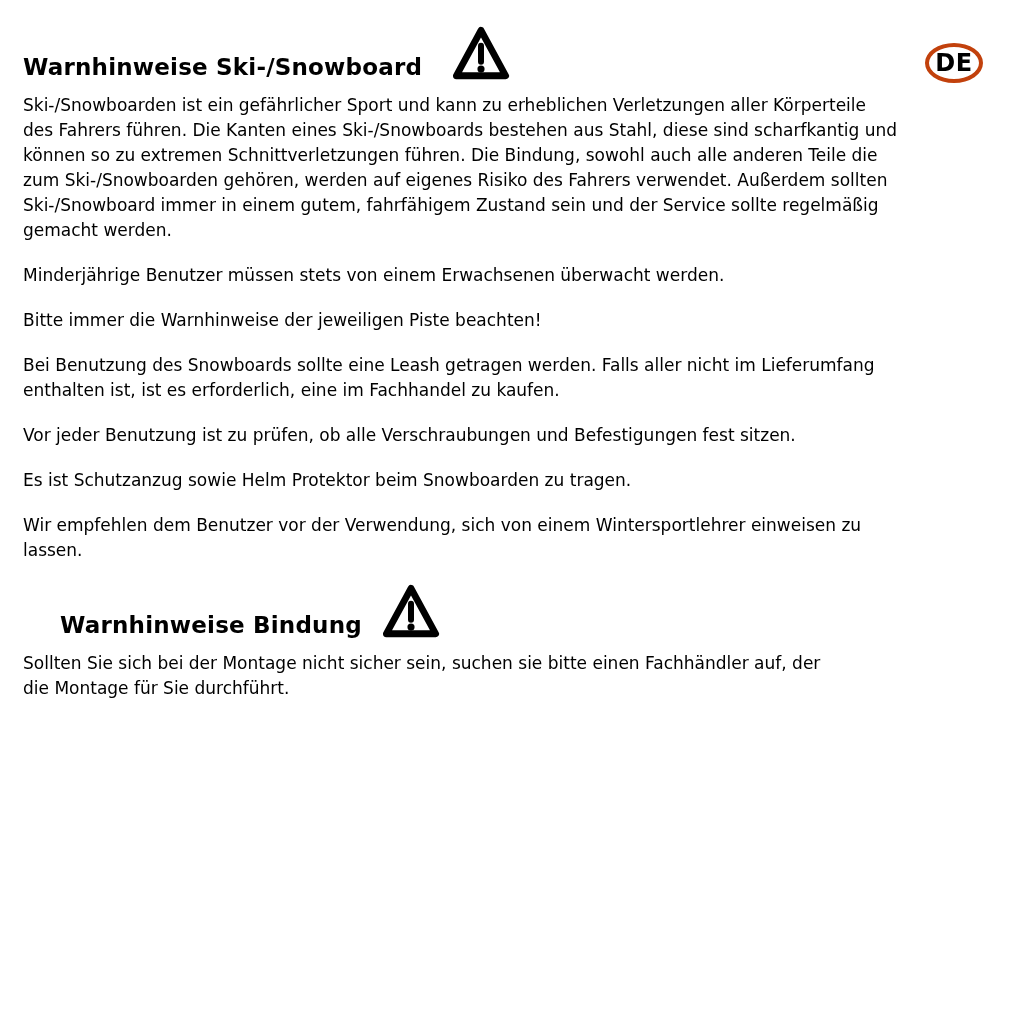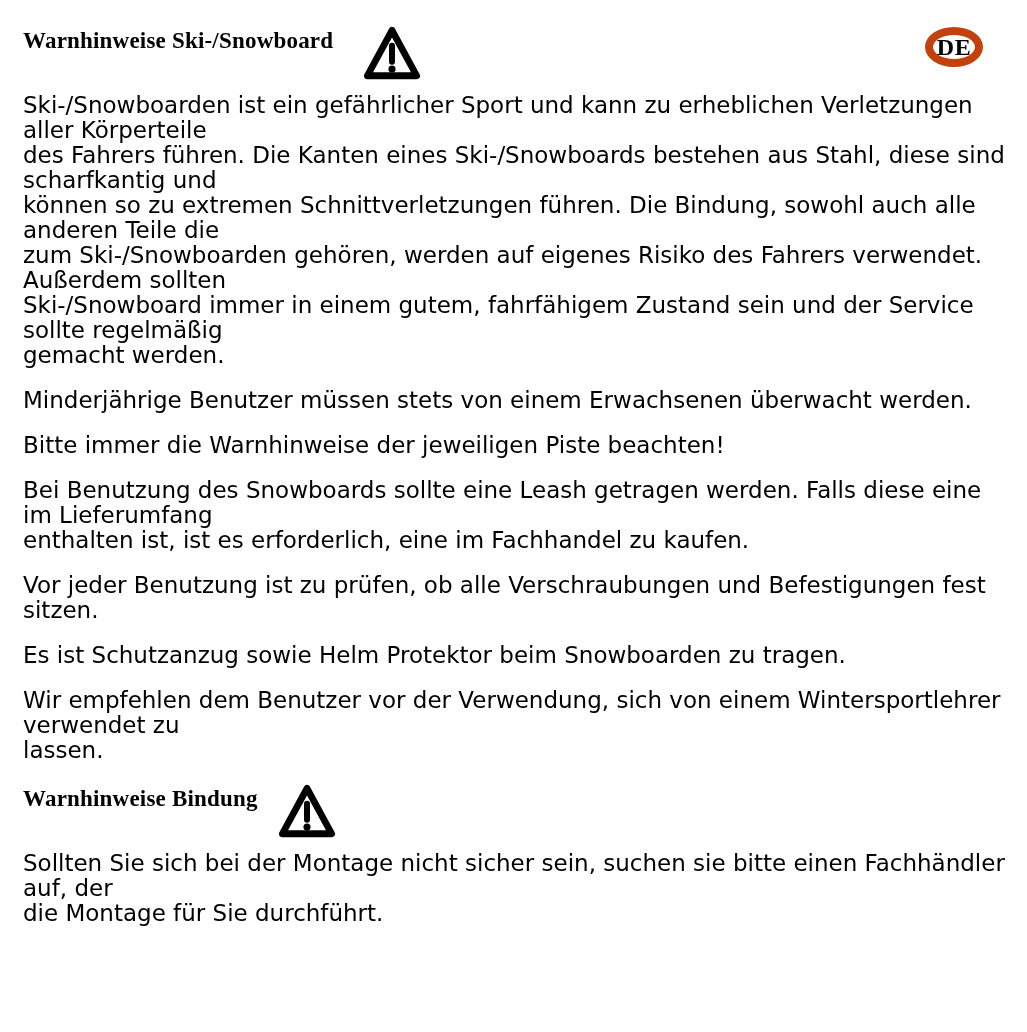--- a/index.html
+++ b/index.html
@@ -16,24 +16,23 @@
   }
   .page {
     box-sizing: border-box;
     width: 1027px;
     height: 1032px;
     padding: 25px 20px 0 23px;
     background: #ffffff;
   }
   .heading-row {
     display: flex;
-    align-items: flex-start;
+    align-items: flex-end;
     height: 58px;
     margin: 0 0 10px 0;
-    font-family: Liberation Serif, serif;
   }
   .heading-row .title {
     font-size: 23px;
     font-weight: bold;
     letter-spacing: 0.2px;
     margin: 0;
     line-height: 32px;
     white-space: nowrap;
   }
   .warn-icon {
@@ -42,39 +41,39 @@
     flex: 0 0 auto;
   }
   .warn-icon.first { margin-left: 30px; }
   .warn-icon.second { margin-left: 20px; }
   .spacer { flex: 1 1 auto; }
   .de-badge {
     box-sizing: border-box;
     flex: 0 0 auto;
     width: 58px;
     height: 40px;
-    border: 8px solid #c2410c;
+    border: 4px solid #c2410c;
     border-radius: 50% / 50%;
     display: flex;
     align-items: center;
     justify-content: center;
     font-weight: bold;
     font-size: 24px;
     letter-spacing: 0.5px;
     margin-right: 24px;
     margin-top: 2px;
   }
   p.body-text {
-    font-size: 23px;
+    font-size: 17px;
     line-height: 25px;
     margin: 0 0 20px 0;
     white-space: pre-line;
     letter-spacing: 0;
   }
-  .section-2 .heading-row { margin-top: 0; }
+  .section-2 .heading-row { margin-top: 0; margin-left: 37px; }
 </style>
 </head>
 <body>
 
 <div class="page">
 
   <div class="section-1">
     <div class="heading-row">
       <h1 class="title">Warnhinweise Ski-/Snowboard</h1>
       <svg class="warn-icon first" viewBox="0 0 60 60" aria-hidden="true">
@@ -89,25 +88,25 @@
     </div>
 
     <p class="body-text">Ski-/Snowboarden ist ein gefährlicher Sport und kann zu erheblichen Verletzungen aller Körperteile
 des Fahrers führen. Die Kanten eines Ski-/Snowboards bestehen aus Stahl, diese sind scharfkantig und
 können so zu extremen Schnittverletzungen führen. Die Bindung, sowohl auch alle anderen Teile die
 zum Ski-/Snowboarden gehören, werden auf eigenes Risiko des Fahrers verwendet. Außerdem sollten
 Ski-/Snowboard immer in einem gutem, fahrfähigem Zustand sein und der Service sollte regelmäßig
 gemacht werden.</p>
     <p class="body-text">Minderjährige Benutzer müssen stets von einem Erwachsenen überwacht werden.</p>
     <p class="body-text">Bitte immer die Warnhinweise der jeweiligen Piste beachten!</p>
-    <p class="body-text">Bei Benutzung des Snowboards sollte eine Leash getragen werden. Falls diese eine im Lieferumfang
+    <p class="body-text">Bei Benutzung des Snowboards sollte eine Leash getragen werden. Falls aller nicht im Lieferumfang
 enthalten ist, ist es erforderlich, eine im Fachhandel zu kaufen.</p>
     <p class="body-text">Vor jeder Benutzung ist zu prüfen, ob alle Verschraubungen und Befestigungen fest sitzen.</p>
     <p class="body-text">Es ist Schutzanzug sowie Helm Protektor beim Snowboarden zu tragen.</p>
-    <p class="body-text">Wir empfehlen dem Benutzer vor der Verwendung, sich von einem Wintersportlehrer verwendet zu
+    <p class="body-text">Wir empfehlen dem Benutzer vor der Verwendung, sich von einem Wintersportlehrer einweisen zu
 lassen.</p>
   </div>
 
   <div class="section-2">
     <div class="heading-row">
       <h1 class="title">Warnhinweise Bindung</h1>
       <svg class="warn-icon second" viewBox="0 0 60 60" aria-hidden="true">
         <path d="M30 5.5 L55.5 52.5 L4.5 52.5 Z" fill="none" stroke="#000" stroke-width="7" stroke-linejoin="round"></path>
         <line x1="30" y1="21.5" x2="30" y2="38" stroke="#000" stroke-width="6.2" stroke-linecap="round"></line>
         <circle cx="30" cy="45.6" r="3.7" fill="#000"></circle>

